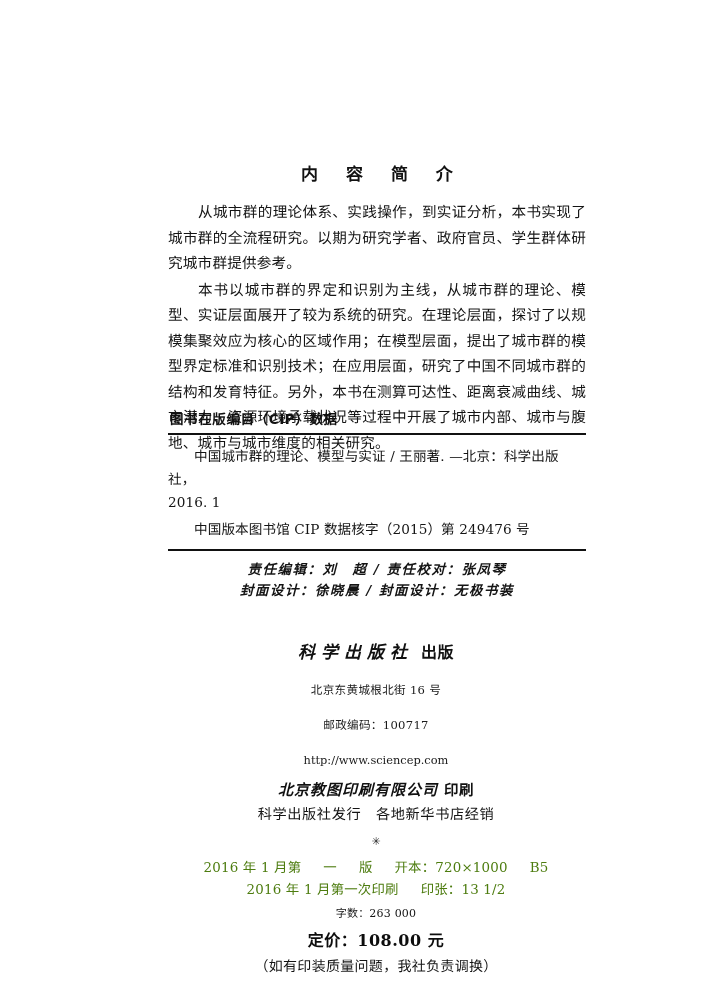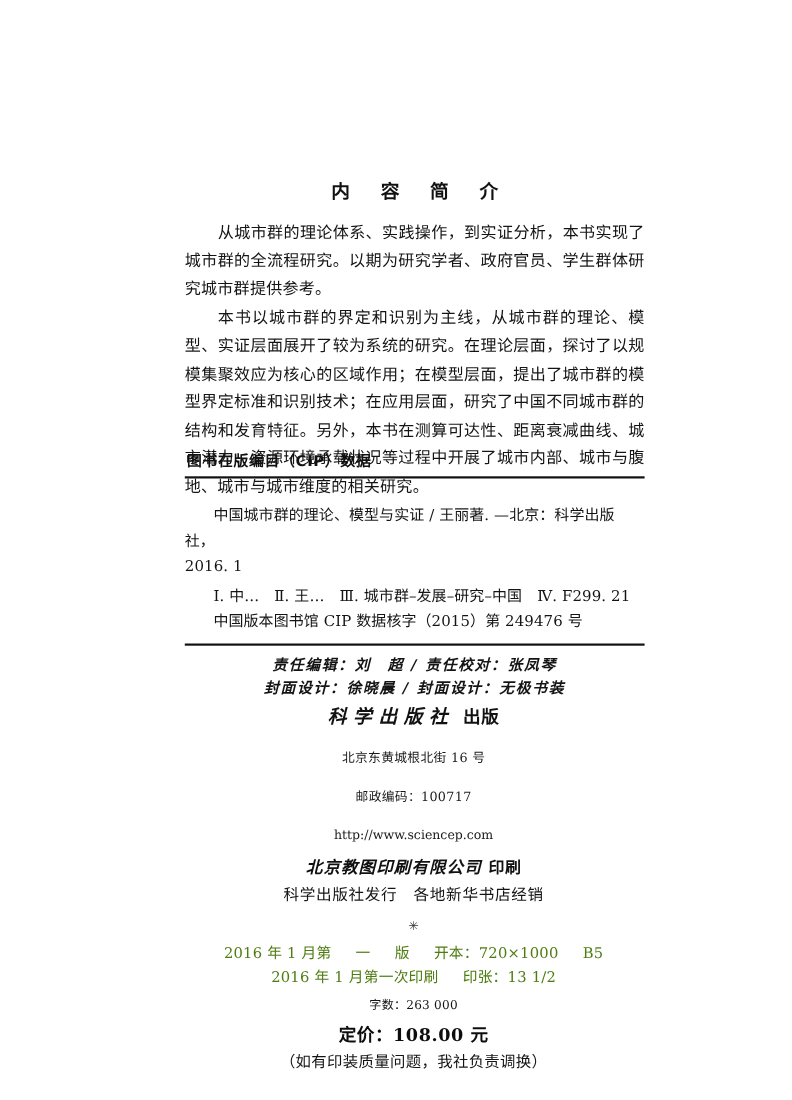--- a/index.html
+++ b/index.html
@@ -75,21 +75,21 @@
   }
 
   .rule-thick {
     border: 0;
     border-top: 2.2px solid #111;
     margin: 0;
     width: 100%;
   }
 
   .cip-body {
-    padding: 23px 0 8px 0;
+    padding: 10px 0 8px 0;
   }
 
   .cip-line {
     font-size: 13.6px;
     line-height: 23px;
     margin: 0;
     letter-spacing: 0.1px;
     color: #141414;
   }
   .cip-line.indent {
@@ -249,21 +249,20 @@
 
   <section class="cip-block">
     <div class="cip-heading">图书在版编目（CIP）数据</div>
 
     <hr class="rule-thick">
 
     <div class="cip-body">
       <p class="cip-line indent">中国城市群的理论、模型与实证 / 王丽著. —北京：科学出版社，</p>
       <p class="cip-line tight">2016. 1</p>
       <div class="cip-gap"></div>
-      <p class="cip-line hang">Ⅰ. 中…　Ⅱ. 王…　Ⅲ. 城市群–发展–研究–中国　Ⅳ. F299. 21</p>
       <p class="cip-line hang">中国版本图书馆 CIP 数据核字（2015）第 249476 号</p>
     </div>
 
     <hr class="rule-thick">
 
     <div class="credits">
       <p class="credit-line">责任编辑：刘　超 / 责任校对：张凤琴</p>
       <p class="credit-line">封面设计：徐晓晨 / 封面设计：无极书装</p>
     </div>
   </section>

